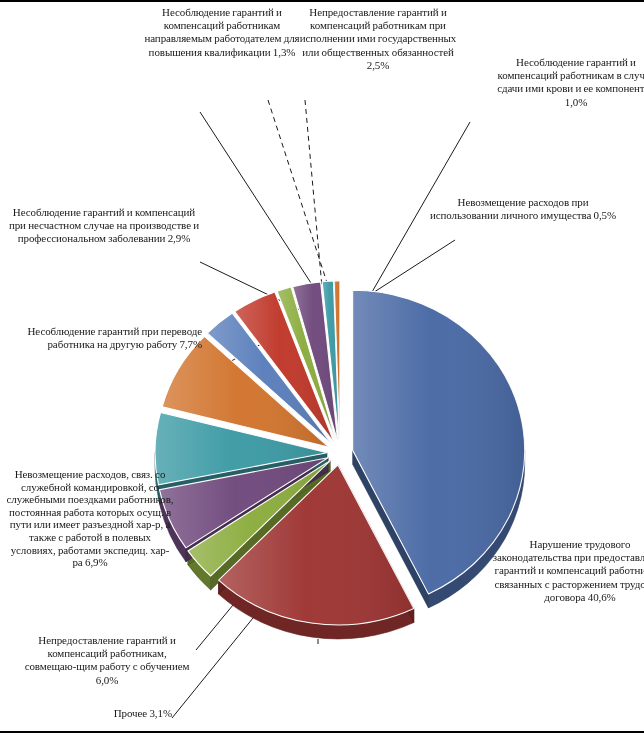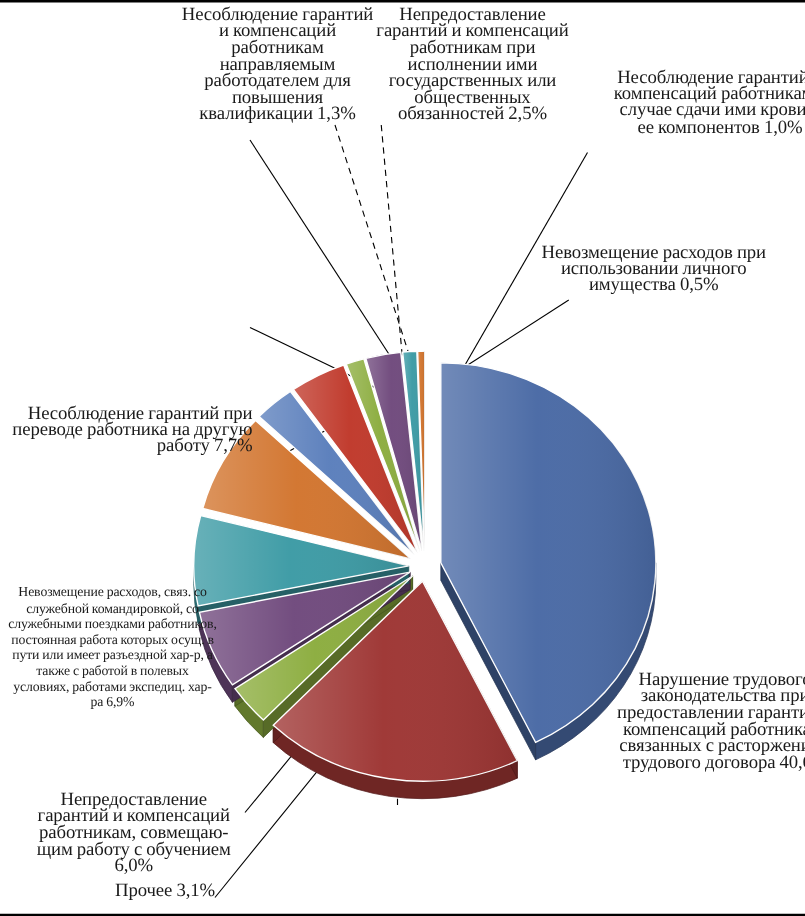--- a/index.html
+++ b/index.html
@@ -38,21 +38,21 @@
     position: absolute;
     left: 0;
     top: 0;
     width: 644px;
     height: 733px;
   }
 
   .label {
     position: absolute;
     text-align: center;
-    font-size: 15px;
+    font-size: 11px;
     line-height: 13.2px;
     color: #1a1a1a;
     font-family: "Liberation Serif", "DejaVu Serif", serif;
     letter-spacing: -0.1px;
     word-spacing: -0.3px;
   }
   .label.small { font-size: 11px; line-height: 12.6px; }
 
   
   .lbl-medical   { left: 4px;   top: 45px;  width: 196px; }
@@ -138,19 +138,20 @@
           <path d="M339.79,440.91 L334.10,281.00 A172,160 0 0 1 339.79,280.91 Z" fill="#D2752F" stroke="#ffffff" stroke-width="1.1"></path>
           <path d="M339.79,440.91 L334.10,281.00 A172,160 0 0 1 339.79,280.91 Z" fill="url(#gl)" stroke="none"></path>
         </g>
     </svg>
   </div>
 
   <div class="label lbl-qualif">Несоблюдение гарантий и компенсаций работникам направляемым работодателем для повышения квалификации 1,3%</div>
   <div class="label lbl-state">Непредоставление гарантий и компенсаций работникам при исполнении ими государственных или общественных обязанностей 2,5%</div>
   <div class="label lbl-blood">Несоблюдение гарантий и компенсаций работникам в случае сдачи ими крови и ее компонентов 1,0%</div>
   <div class="label lbl-property">Невозмещение расходов при использовании личного имущества 0,5%</div>
+  <div class="label lbl-accident">Несоблюдение гарантий и компенсаций при несчастном случае на производстве и профессиональном заболевании 2,9%</div>
   <div class="label lbl-transfer">Несоблюдение гарантий при переводе работника на другую работу 7,7%</div>
   <div class="label lbl-travel small">Невозмещение расходов, связ. со служебной командировкой, со служебными поездками работников, постоянная работа которых осущ. в пути или имеет разъездной хар-р, а также с работой в полевых условиях, работами экспедиц. хар-ра 6,9%</div>
   <div class="label lbl-study">Непредоставление гарантий и компенсаций работникам, совмещаю-щим работу с обучением 6,0%</div>
   <div class="label lbl-other">Прочее 3,1%</div>
   <div class="label lbl-termin">Нарушение трудового законодательства при предоставлении гарантий и компенсаций работникам, связанных с расторжением трудового договора 40,6%</div>
 
 </div>
 
 </body></html>

